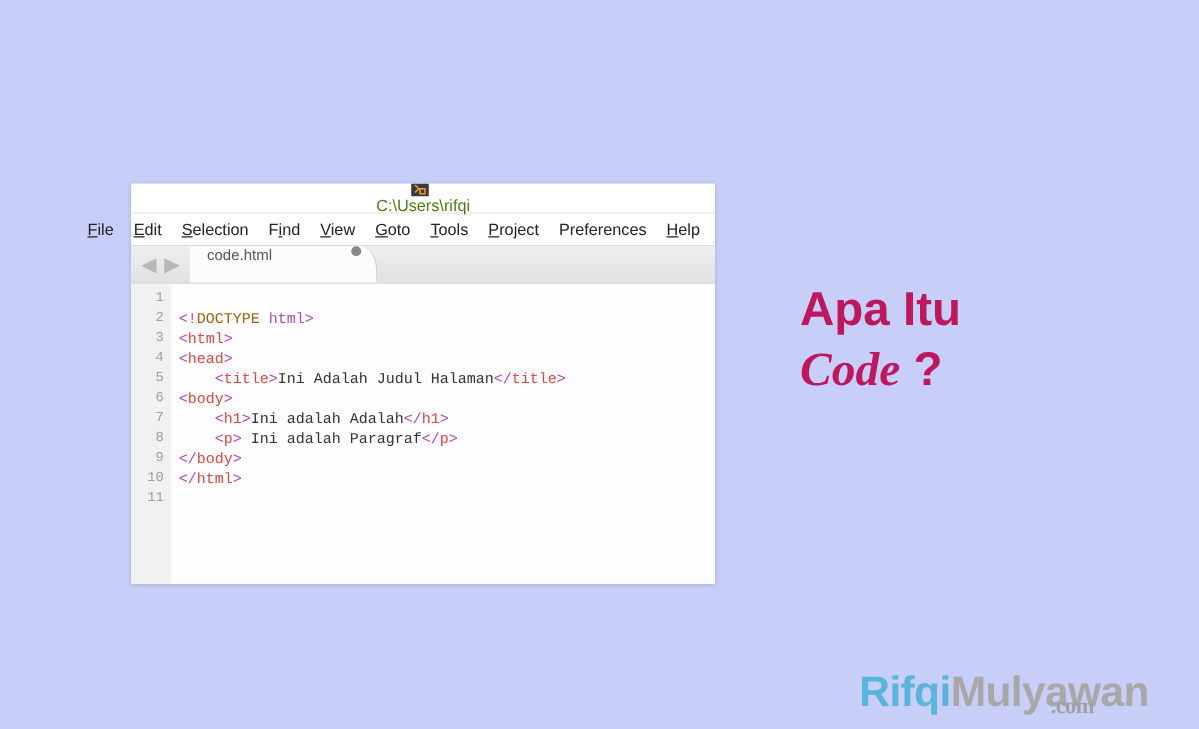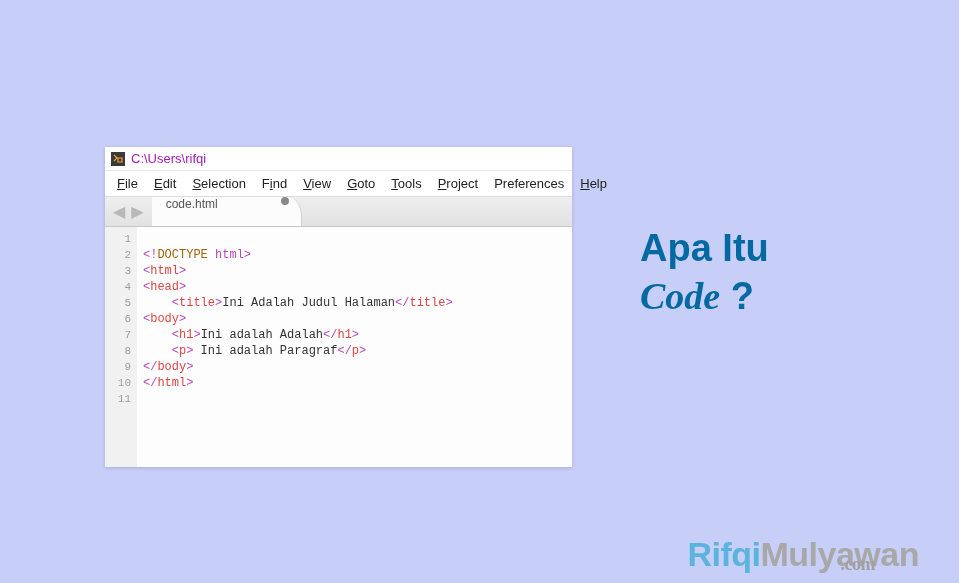--- a/index.html
+++ b/index.html
@@ -19,43 +19,45 @@
       height: 320px;
       background: #fff;
       box-shadow: 0 1px 4px rgba(0,0,0,0.15);
     }
     .titlebar {
       height: 24px;
       display: flex;
       align-items: center;
       padding: 0 6px;
       font-size: 13px;
-      color: #a21caf;
+      color: #4d7c0f;
       background: #fff;
       border-bottom: 1px solid #e8e8e8;
+      flex-direction: column;
     }
     .app-icon {
       width: 14px;
       height: 14px;
       background: #3a3a3a;
       margin-right: 6px;
       display: flex;
       align-items: center;
       justify-content: center;
     }
     .app-icon svg { width: 10px; height: 10px; }
     .menubar {
       height: 26px;
       display: flex;
       align-items: center;
       padding: 0 4px;
       font-size: 13px;
       color: #222;
       background: #fff;
       border-bottom: 1px solid #dcdcdc;
+      justify-content: flex-end;
     }
     .menu-item {
       padding: 2px 8px;
       cursor: pointer;
     }
     .menu-item .mn { text-decoration: underline; }
     .toolbar-row {
       height: 30px;
       background: linear-gradient(#eeeeee, #e2e2e2);
       display: flex;
@@ -118,21 +120,21 @@
     .tag-nm { color: #d44; }     
     .tag-doc { color: #a16207; } 
     .kw { color: #b349b3; }      
     .txt { color: #333; }
     .heading {
       position: absolute;
       left: 640px;
       top: 225px;
       font-size: 38px;
       font-weight: 800;
-      color: #0369a1;
+      color: #be185d;
       line-height: 1.25;
       font-family: Arial, Helvetica, sans-serif;
     }
     .heading .code-word {
       font-style: italic;
       font-family: Georgia, "Times New Roman", serif;
       font-weight: 700;
     }
     .logo {
       position: absolute;

